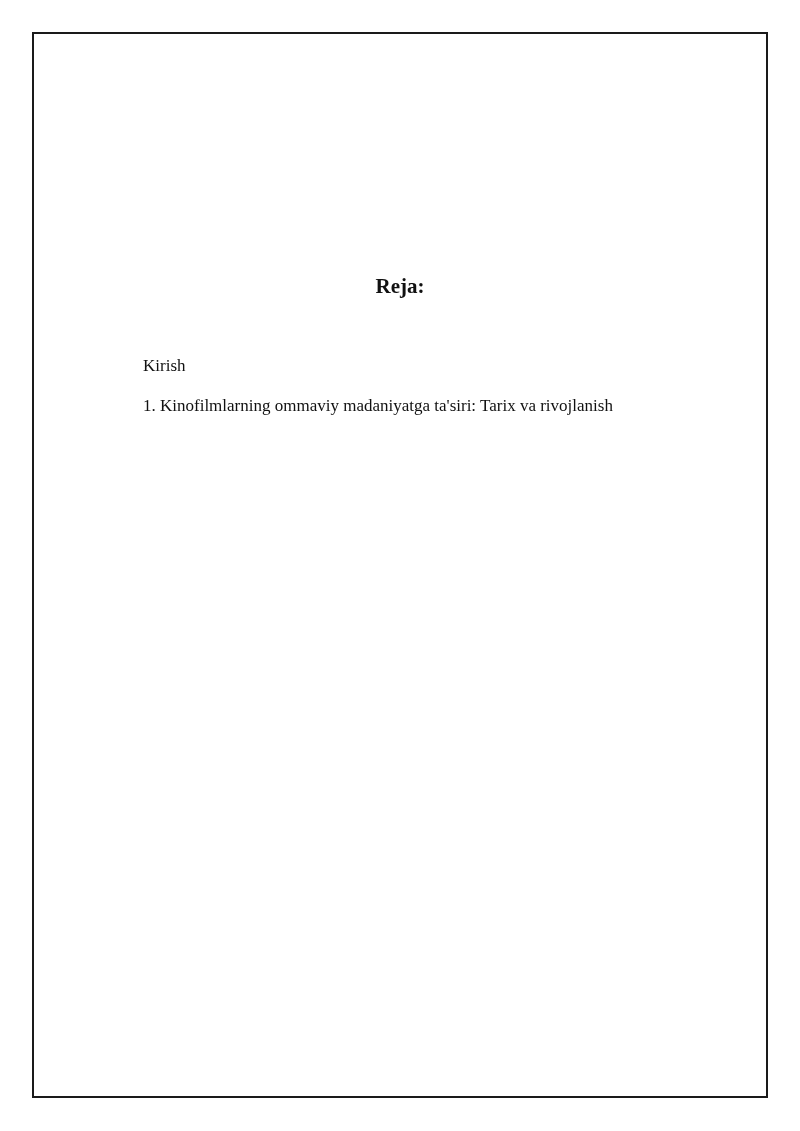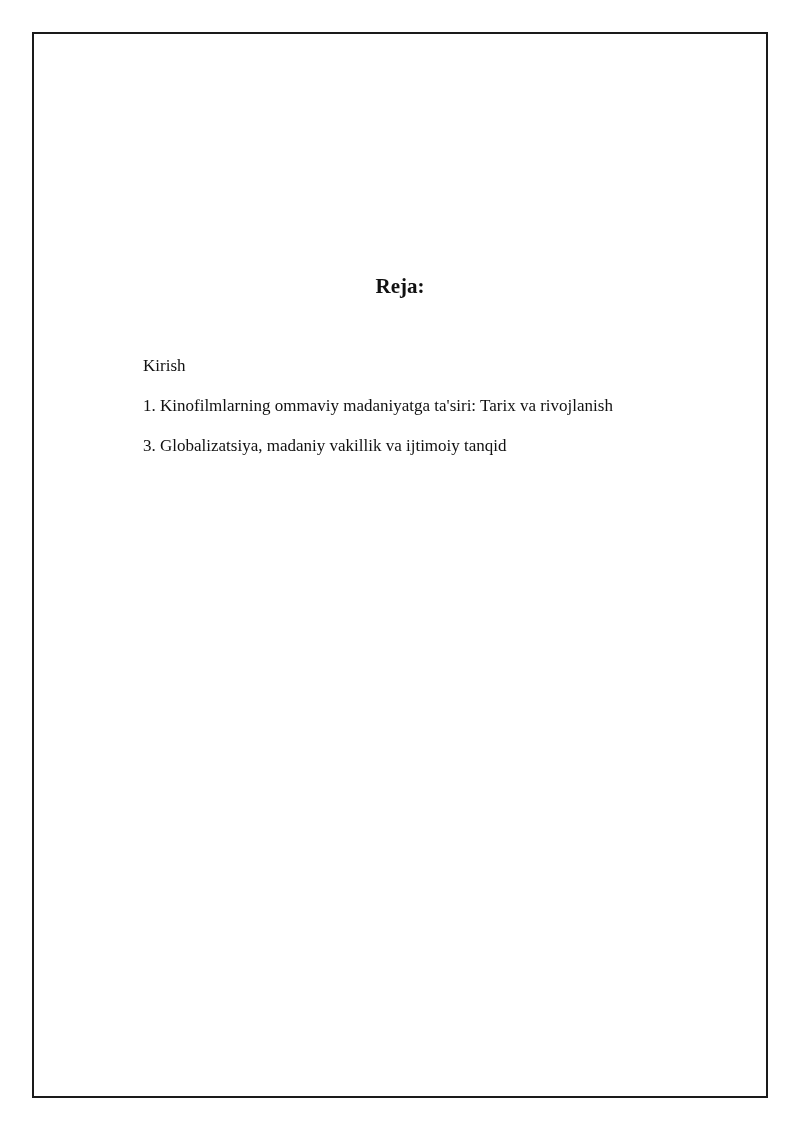--- a/index.html
+++ b/index.html
@@ -25,14 +25,13 @@
 </head>
 <body>
 
 <div class="page-frame"></div>
 
 <div class="title">Reja:</div>
 
 <div class="toc">
   <div class="toc-item">Kirish</div>
   <div class="toc-item">1. Kinofilmlarning ommaviy madaniyatga ta'siri: Tarix va rivojlanish</div>
-  <div class="toc-item">3. Globalizatsiya, madaniy vakillik va ijtimoiy tanqid</div>
 </div>
 
 </body></html>

